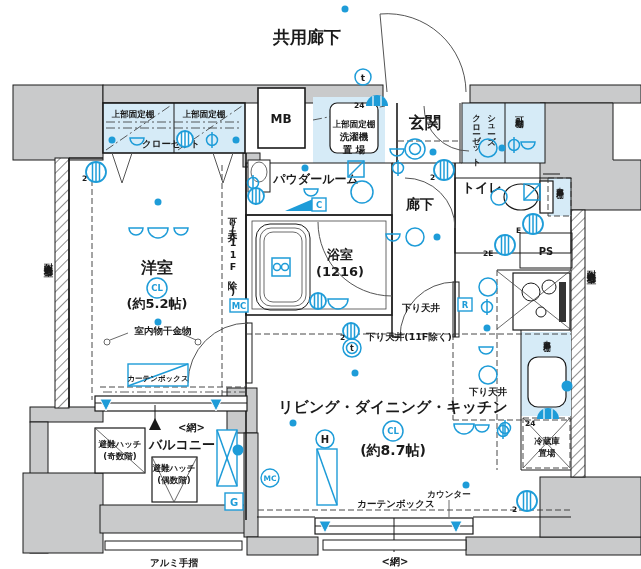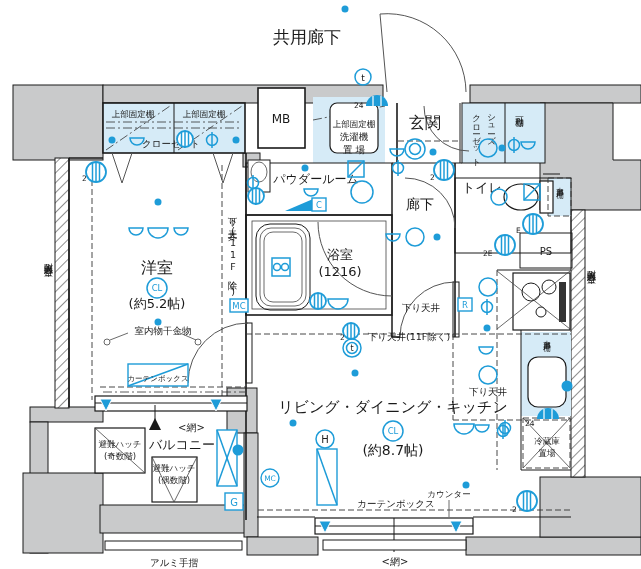--- a/index.html
+++ b/index.html
@@ -1,16 +1,16 @@
 <!DOCTYPE html>
 <html style="--accent: #1e9cd8; --lite: #d6ebf7; --wall: #c9cacb;"><head>
 <meta charset="utf-8">
 <style>
   html,body{margin:0;padding:0;background:#fff;}
-  .stage{width:641px;height:569px;position:relative;font-family:"DejaVu Sans","Liberation Sans",sans-serif;}
+  .stage{width:641px;height:569px;position:relative;font-family:"DejaVu Sans","Liberation Sans",sans-serif;font-weight:bold;}
   svg{display:block;}
   .wall{fill:var(--wall,#c9cacb);stroke:#1a1a1a;stroke-width:1;}
   .lite{fill:var(--lite,#d6ebf7);stroke:none;}
   .ln{stroke:#1a1a1a;stroke-width:1.6;fill:none;}
   .ln2{stroke:#1a1a1a;stroke-width:1;fill:none;}
   .thin{stroke:#444;stroke-width:.8;fill:none;}
   .door{stroke:#555;stroke-width:1;fill:none;}
   .dash{stroke:#333;stroke-width:.9;fill:none;stroke-dasharray:6 3;}
   .dashdot{stroke:#333;stroke-width:.8;fill:none;stroke-dasharray:9 3 2 3;}
   .blue{stroke:var(--accent,#1e9cd8);fill:none;stroke-width:1.5;}

